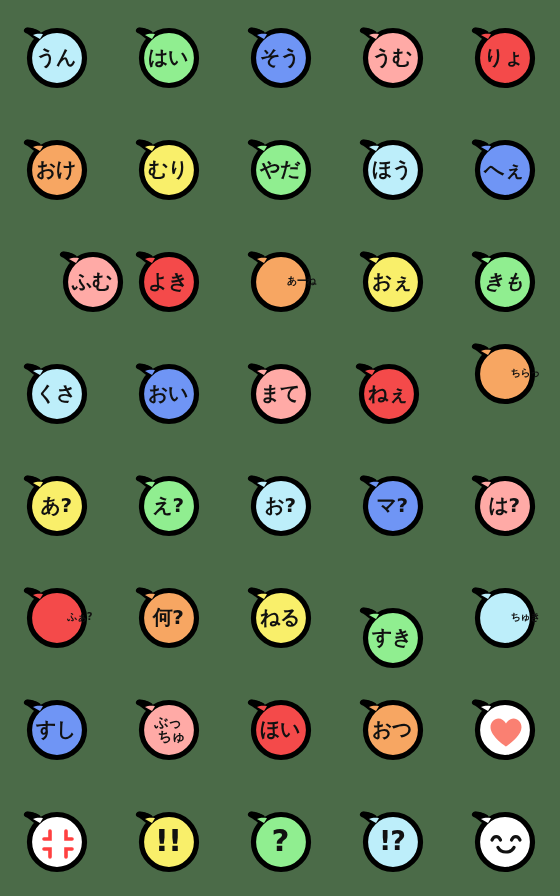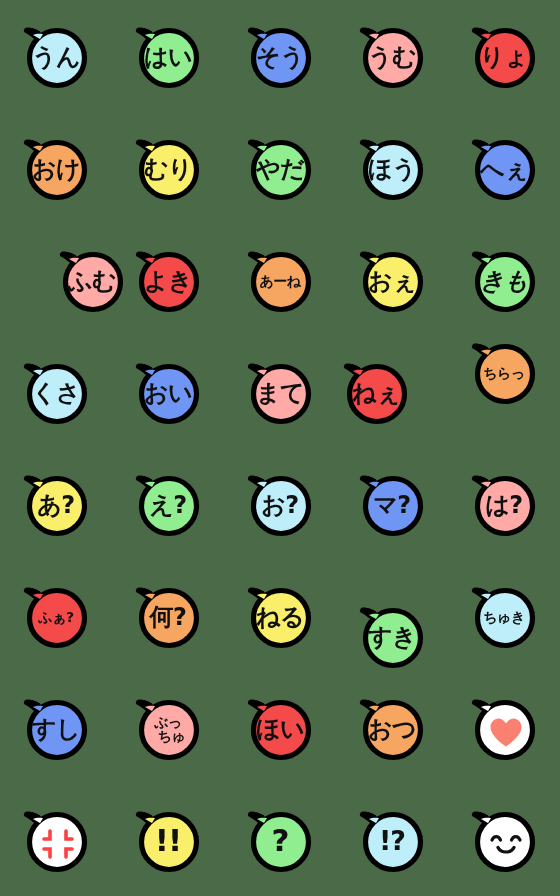--- a/index.html
+++ b/index.html
@@ -52,22 +52,22 @@
     color: #111111;
     font-family: "DejaVu Sans", sans-serif;
     font-weight: bold;
     letter-spacing: -0.5px;
     line-height: 1.02;
     text-align: center;
     user-select: none;
     padding-top: 2px;
     box-sizing: border-box;
   }
-  .t-2 { font-size: 24px; }
-  .t-3 { font-size: 14px; }
+  .t-2 { font-size: 20px; }
+  .t-3 { font-size: 10px; align-items: flex-end; }
   .two-line { font-size: 14px; line-height: 1.0; }
   .two-line .ln2 { margin-left: 7px; }
   .sym-big { font-size: 31px; font-weight: bold; letter-spacing: -1px; }
   .sym-mid { font-size: 27px; font-weight: bold; letter-spacing: -1px; }
   .glyph-layer {
     position: absolute;
     left: 0; top: 0;
     width: 72px; height: 72px;
     display: flex; align-items: center; justify-content: center;
   }
@@ -303,21 +303,21 @@
           <path d="M16.5 17.5 C13 14.5 9 11.5 6.5 10.5 C10 10.2 13.5 11.2 17 13 Z" fill="#ffaaa6" stroke="#000000" stroke-width="5.2" stroke-linejoin="round" stroke-linecap="round"></path>
           <circle cx="37" cy="38" r="27.5" fill="#ffaaa6" stroke="#000000" stroke-width="5.2"></circle>
           <path d="M18 16.5 C14 13 9.6 10.4 6.9 9.8 C10.6 9.6 14.6 10.9 18.6 13.2 Z" fill="#ffaaa6" stroke="#000000" stroke-width="4.4" stroke-linejoin="round" stroke-linecap="round"></path>
           <path d="M13 15 C16 13.6 20 13.4 23 14.2 L20 19 Z" fill="#ffaaa6" stroke="none"></path>
         </svg>
         <div class="bubble-text t-2">
           <div>まて</div>
         </div>
       </div>
     </div>
-    <div class="emoji-cell" style="left: 320px; top: 336px;">
+    <div class="emoji-cell" style="left: 332px; top: 336px;">
       <div class="bubble-wrap">
         <svg class="bubble-svg" viewBox="0 0 72 72">
           <path d="M16.5 17.5 C13 14.5 9 11.5 6.5 10.5 C10 10.2 13.5 11.2 17 13 Z" fill="#f44a4a" stroke="#000000" stroke-width="5.2" stroke-linejoin="round" stroke-linecap="round"></path>
           <circle cx="37" cy="38" r="27.5" fill="#f44a4a" stroke="#000000" stroke-width="5.2"></circle>
           <path d="M18 16.5 C14 13 9.6 10.4 6.9 9.8 C10.6 9.6 14.6 10.9 18.6 13.2 Z" fill="#f44a4a" stroke="#000000" stroke-width="4.4" stroke-linejoin="round" stroke-linecap="round"></path>
           <path d="M13 15 C16 13.6 20 13.4 23 14.2 L20 19 Z" fill="#f44a4a" stroke="none"></path>
         </svg>
         <div class="bubble-text t-2">
           <div>ねぇ</div>
         </div>

